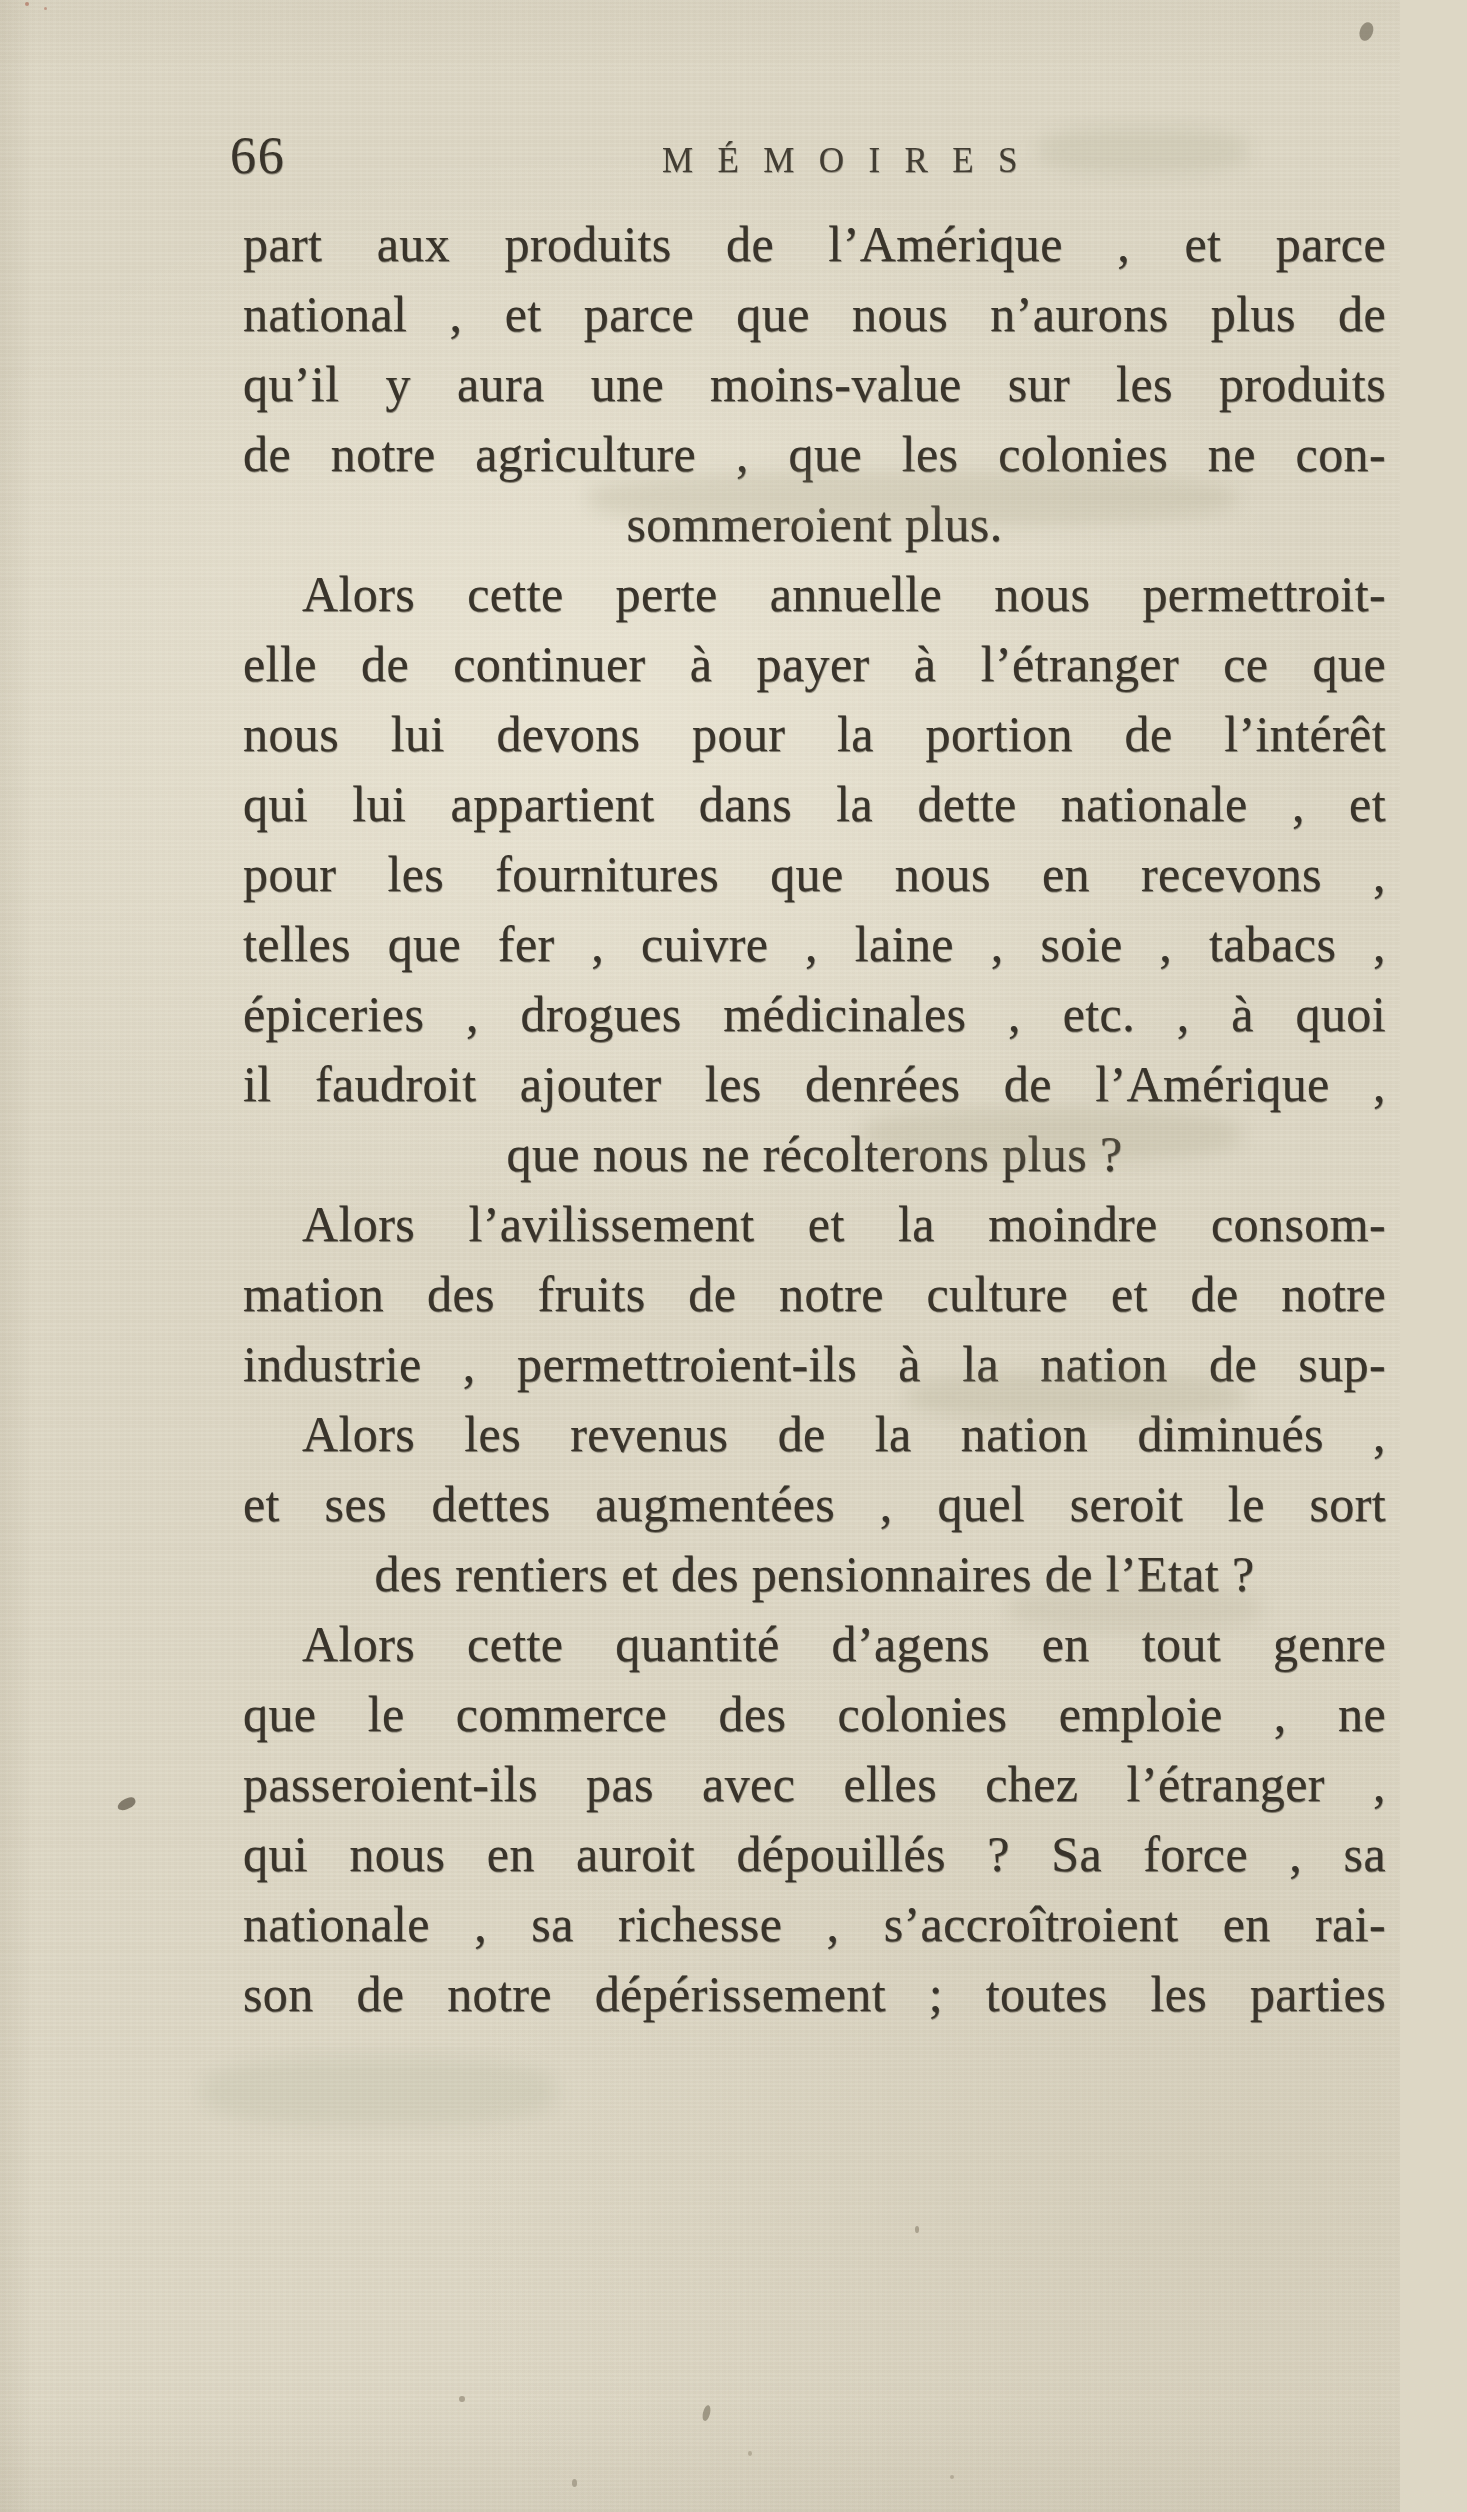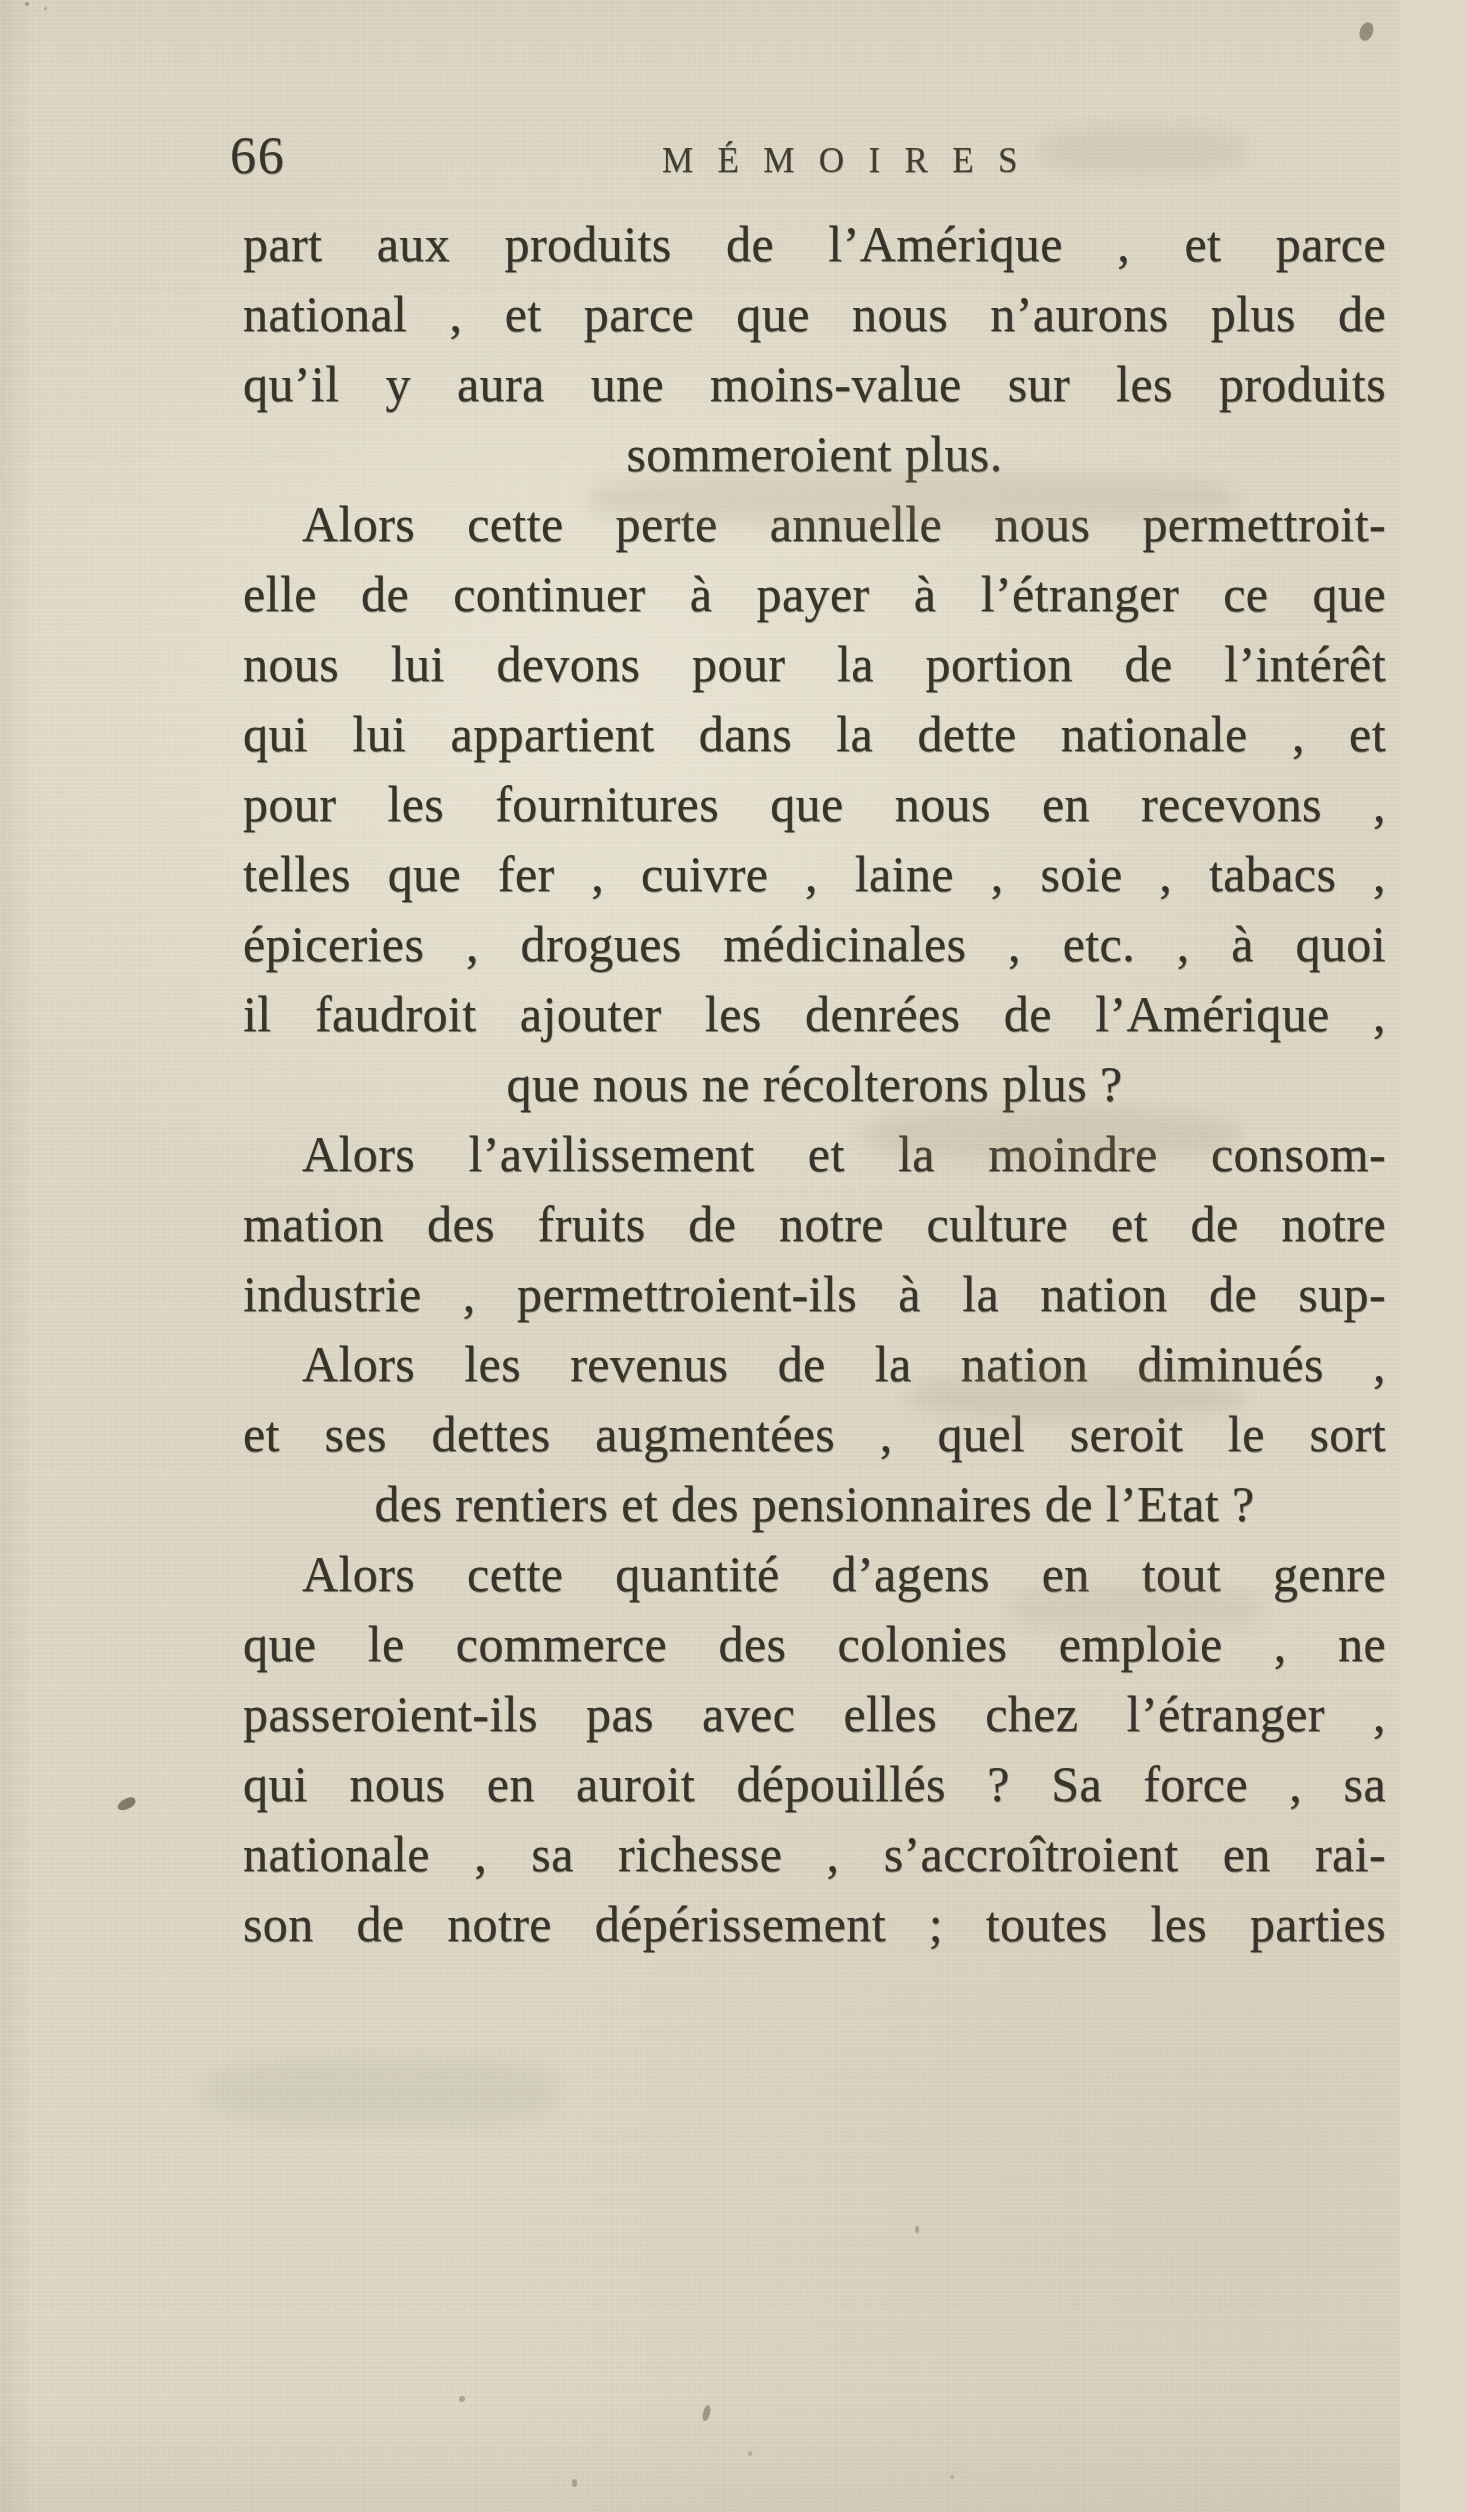--- a/index.html
+++ b/index.html
@@ -103,20 +103,21 @@
 
   <div class="running-head">
     <span class="page-number">66</span>
     <span class="running-title">MÉMOIRES</span>
   </div>
 
   <div class="text-block">
       <div class="line justified">part aux produits de l’Amérique , et parce</div>
       <div class="line justified">national , et parce que nous n’aurons plus de</div>
       <div class="line justified">qu’il y aura une moins-value sur les produits</div>
+      <div class="line justified">de notre agriculture , que les colonies ne con-</div>
       <div class="line">sommeroient plus.</div>
       <div class="line justified indented">Alors cette perte annuelle nous permettroit-</div>
       <div class="line justified">elle de continuer à payer à l’étranger ce que</div>
       <div class="line justified">nous lui devons pour la portion de l’intérêt</div>
       <div class="line justified">qui lui appartient dans la dette nationale , et</div>
       <div class="line justified">pour les fournitures que nous en recevons ,</div>
       <div class="line justified">telles que fer , cuivre , laine , soie , tabacs ,</div>
       <div class="line justified">épiceries , drogues médicinales , etc. , à quoi</div>
       <div class="line justified">il faudroit ajouter les denrées de l’Amérique ,</div>
       <div class="line">que nous ne récolterons plus ?</div>

